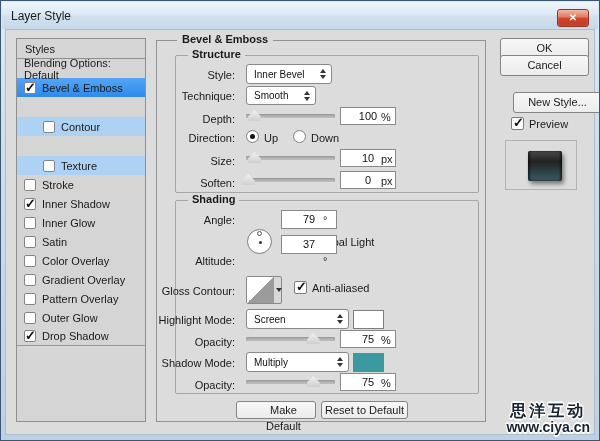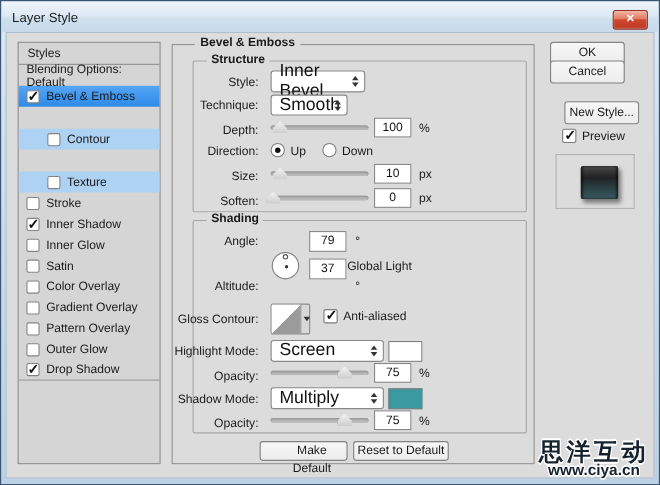--- a/index.html
+++ b/index.html
@@ -33,26 +33,26 @@
   
   .main-panel{position:absolute;left:150px;top:10px;width:330px;height:382px;background:#dcdcdc;
     border:1px solid #939393;}
   .panel-heading{position:absolute;top:-8px;left:20px;background:#dcdcdc;padding:0 5px;
     font-size:11px;font-weight:bold;color:#1a1a1a;}
   .groupbox{position:absolute;border:1px solid #a6a6a6;border-radius:2px;}
   .gb-legend{position:absolute;top:-8px;left:12px;background:#dcdcdc;padding:0 4px;
     font-size:11px;font-weight:bold;color:#1a1a1a;}
   .flabel{position:absolute;left:0;width:78px;text-align:right;font-size:11px;color:#1a1a1a;height:14px;line-height:14px;}
   .dropdown{position:absolute;background:#fff;border:1px solid #898989;border-radius:3px;
-    font-size:16px;color:#111;padding-left:7px;display:flex;align-items:center;}
+    font-size:10px;color:#111;padding-left:7px;display:flex;align-items:center;}
   .spinner{position:absolute;right:5px;top:50%;transform:translateY(-50%);display:flex;flex-direction:column;gap:2px;}
   .spinner i{display:block;width:0;height:0;border-left:3px solid transparent;border-right:3px solid transparent;}
   .spinner .up{border-bottom:4px solid #333;}
   .spinner .dn{border-top:4px solid #333;}
-  .valbox{position:absolute;width:34px;height:18px;background:#fff;border:1px solid #898989;
+  .valbox{position:absolute;width:56px;height:18px;background:#fff;border:1px solid #898989;
     font-size:11px;color:#111;text-align:center;line-height:16px;}
   .unit{position:absolute;font-size:11px;color:#1a1a1a;height:14px;line-height:14px;}
   .slider{position:absolute;height:11px;width:89px;}
   .slider .track{position:absolute;left:0;right:0;top:4px;height:4px;border-radius:2px;
     background:linear-gradient(#9a9a9a,#c8c8c8);box-shadow:inset 0 0 1px #777;}
   .slider .thumb{position:absolute;top:0;width:13px;height:11px;margin-left:-6px;
     background:linear-gradient(#f2f2f2,#cfcfcf);
     clip-path:polygon(50% 0,100% 60%,100% 100%,0 100%,0 60%);
     filter:drop-shadow(0 0 1px #777);}
   .radio{position:absolute;width:13px;height:13px;border:1px solid #7d7d7d;border-radius:50%;background:#fff;}
@@ -66,31 +66,31 @@
   .dial .handle{position:absolute;left:9px;top:1px;width:5px;height:5px;border:1px solid #555;border-radius:50%;background:#fff;}
   .contour{position:absolute;left:89px;top:235px;width:36px;height:28px;border:1px solid #898989;border-radius:2px;
     background:#d8d8d8;display:flex;}
   .contour .thumbnail{width:26px;height:26px;background:linear-gradient(135deg,#ffffff 50%,#9b9b9b 50%);}
   .contour .arrow{flex:1;border-left:1px solid #9a9a9a;position:relative;}
   .contour .arrow::after{content:"";position:absolute;left:2px;top:11px;width:0;height:0;
     border-left:3px solid transparent;border-right:3px solid transparent;border-top:4px solid #333;}
   .swatch{position:absolute;width:31px;height:19px;border:1px solid #7e7e7e;}
   .btn{position:absolute;background:linear-gradient(#f7f7f7,#ececec);border:1px solid #848484;border-radius:3px;
     font-size:11px;color:#1a1a1a;text-align:center;}
-  .btn-lg{width:68px;height:21px;line-height:19px;}
+  .btn-lg{width:89px;height:21px;line-height:19px;}
   .btn-sm{height:18px;line-height:16px;}
 
   
   .preview-box{position:absolute;left:499px;top:110px;width:72px;height:50px;border:1px solid #b3b3b3;background:#dcdcdc;}
   .preview-thumb{position:absolute;left:22px;top:10px;width:34px;height:30px;border-radius:2px;
     background:linear-gradient(#4a4a4a 0%,#222 35%,#2c4347 70%,#3c5a5e 100%);
     box-shadow:2px 3px 4px rgba(0,0,0,.45), inset 2px 0 2px rgba(0,0,0,.5), inset -2px 0 2px rgba(0,0,0,.5);}
   .watermark{position:absolute;right:4px;bottom:0px;text-align:center;color:#16232e;
     text-shadow:-1px -1px 0 #fff,1px -1px 0 #fff,-1px 1px 0 #fff,1px 1px 0 #fff,0 2px 0 #fff,0 -2px 0 #fff;}
-  .wm1{font-size:22px;font-weight:bold;letter-spacing:3px;line-height:19px;}
+  .wm1{font-size:16px;font-weight:bold;letter-spacing:3px;line-height:19px;}
   .wm2{font-size:14px;font-weight:bold;line-height:14px;}
 </style>
 </head>
 <body>
 
 <div class="window">
   <div class="titlebar">
     <span class="title-text">Layer Style</span>
     <div class="close-btn">
       <span>✕</span>

